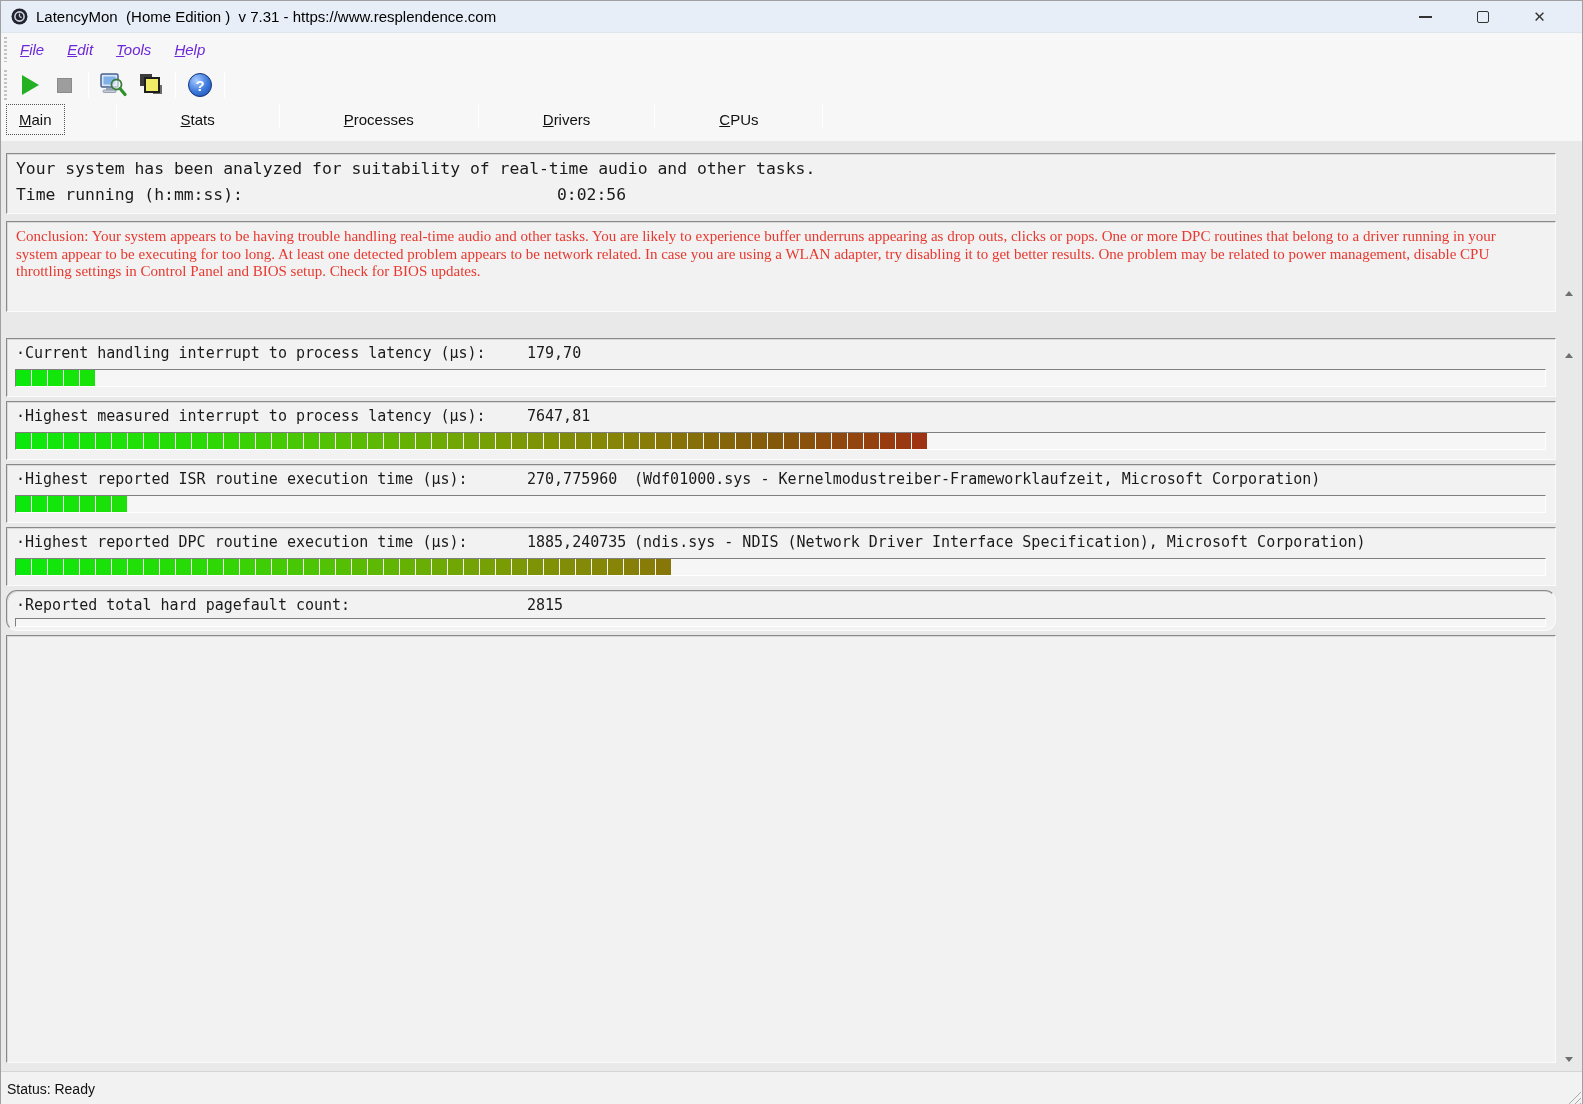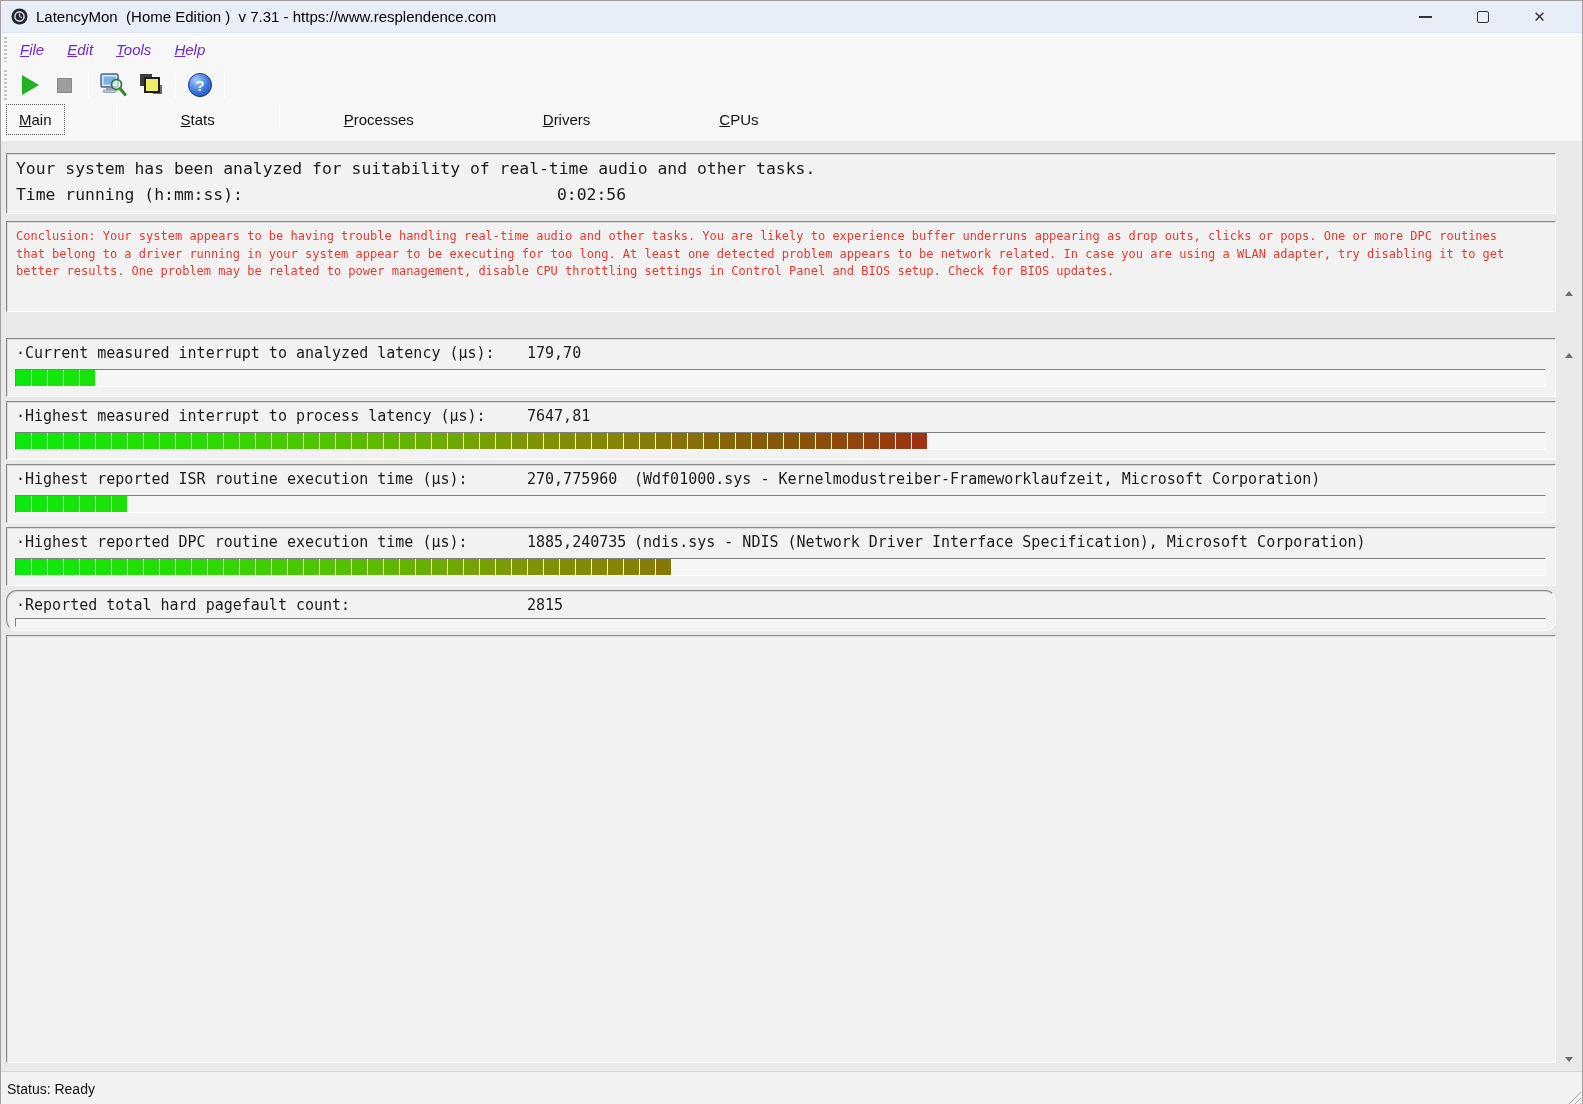--- a/index.html
+++ b/index.html
@@ -42,21 +42,21 @@
   .content { flex:0 0 930px; height:930px; background:#e9e9e9; padding:12px 26px 8px 5px; display:flex; flex-direction:column; position:relative; }
   .panel { background:#f2f2f2; border:1px solid; border-color:#898989 #fbfbfb #fbfbfb #898989; box-shadow:inset 1px 1px 0 #d9d9d9; }
   .mono { font-family:"DejaVu Sans Mono","Liberation Mono",monospace; }
 
   .info-panel { height:61px; flex:0 0 61px; padding-top:6px; }
   .info-row { position:relative; padding-left:9px; font-size:16.4px; line-height:18px; }
   .info-row + .info-row { margin-top:8px; }
   .info-value { position:absolute; left:550px; top:0; }
 
   .conclusion-panel { height:91px; flex:0 0 91px; margin-top:7px; padding:6px 0 0 9px; }
-  .conclusion-text { width:1515px; font-size:12px; line-height:17.5px; color:#e8382f; }
+  .conclusion-text { width:1515px; font-size:15px; line-height:17.5px; color:#e8382f;font-family:Liberation Serif, serif; }
 
   .gauge-panel { height:59px; flex:0 0 59px; margin-top:4px; }
   .gauge-panel:first-of-type { margin-top:26px; }
   .gauge-panel.thin { height:41px; flex:0 0 41px;border-radius:11px; }
   .gauge-label-row { position:relative; padding:5px 0 0 9px; font-size:15px; line-height:18px; }
   .gvalue { position:absolute; left:520px; top:5px; }
   .gdetail { position:absolute; left:627px; top:5px; white-space:nowrap; }
   .gauge-track { margin:7px 8px 0 8px; width:1531px; height:18px; background:#f6f6f6;
                  border:1px solid; border-color:#7f7f7f #ffffff #ffffff #7f7f7f; display:flex; gap:1px; overflow:hidden; }
   .gauge-track.thin { height:9px; margin-top:4px; }
@@ -175,21 +175,21 @@
       </div>
     </div>
 
     <div class="panel conclusion-panel">
       <div class="conclusion-text mono">Conclusion: Your system appears to be having trouble handling real-time audio and other tasks. You are likely to experience buffer underruns appearing as drop outs, clicks or pops. One or more DPC routines that belong to a driver running in your system appear to be executing for too long. At least one detected problem appears to be network related. In case you are using a WLAN adapter, try disabling it to get better results. One problem may be related to power management, disable CPU throttling settings in Control Panel and BIOS setup. Check for BIOS updates.</div>
     </div>
 
     <div id="gauges" style="display:contents">
   <div class="panel gauge-panel">
     <div class="gauge-label-row mono">
-      <span class="glabel">·Current measured interrupt to analyzed latency (µs):</span>
+      <span class="glabel">·Current handling interrupt to process latency (µs):</span>
       <span class="gvalue">179,70</span>
       <span class="gdetail"></span>
     </div>
     <div class="gauge-track">
             <div class="seg" style="background: rgb(13, 232, 12);"></div>
             <div class="seg" style="background: rgb(16, 231, 11);"></div>
             <div class="seg" style="background: rgb(19, 230, 11);"></div>
             <div class="seg" style="background: rgb(21, 229, 10);"></div>
             <div class="seg" style="background: rgb(24, 227, 9);"></div>
           </div>

